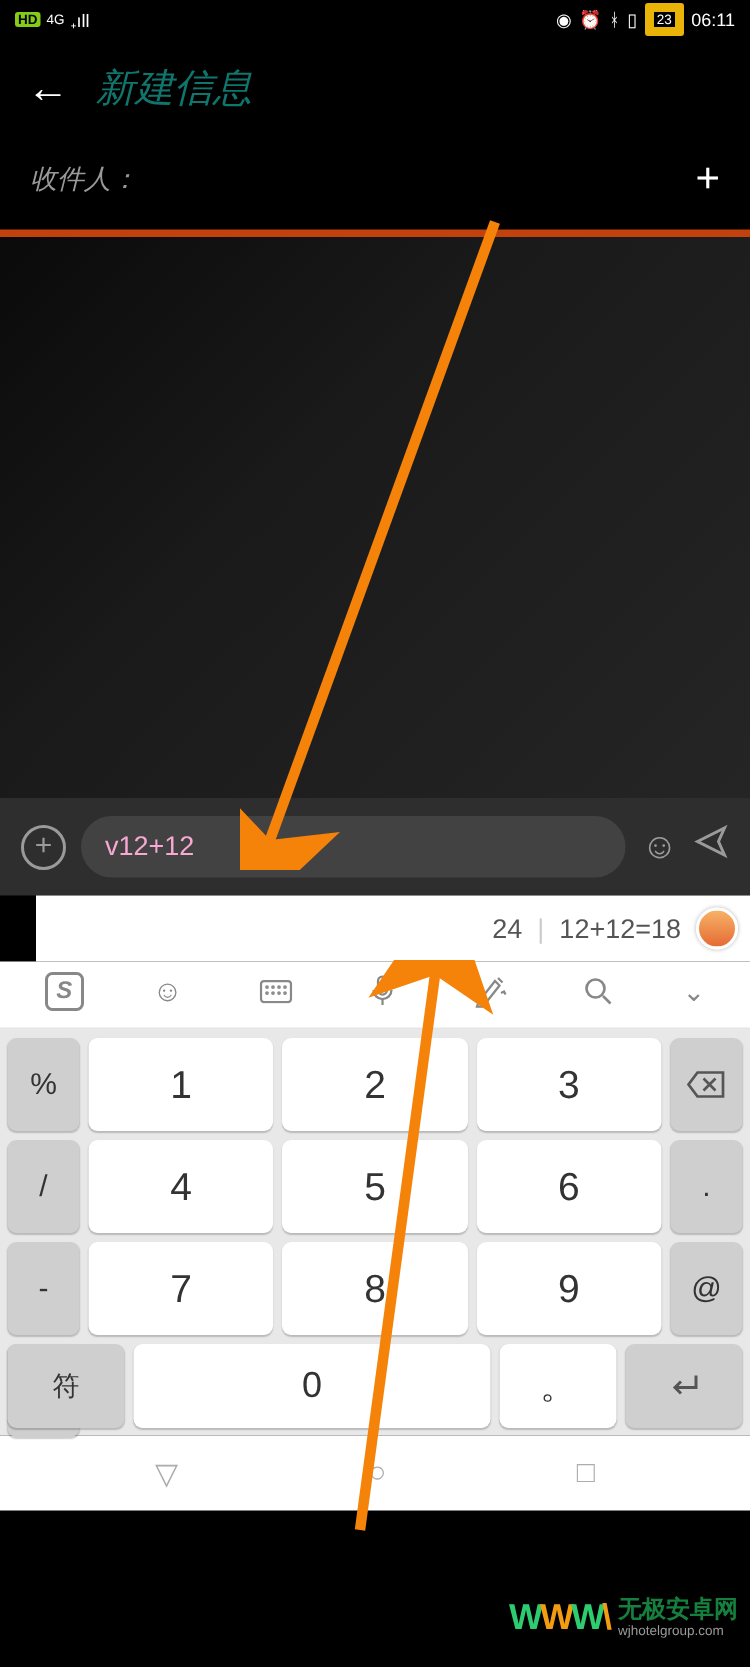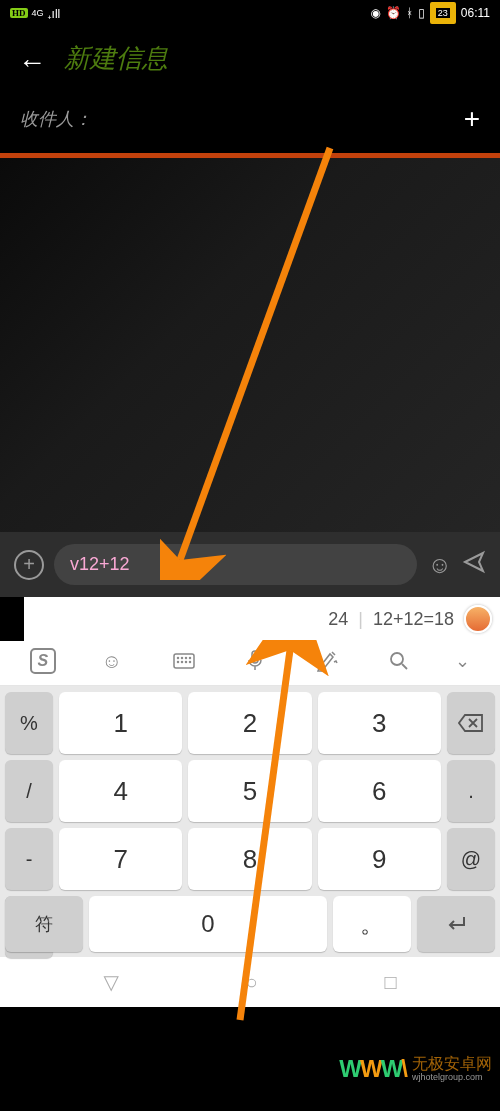--- a/index.html
+++ b/index.html
@@ -16,30 +16,30 @@
       display: flex;
       align-items: center;
       justify-content: space-between;
       padding: 0 10px;
       color: #fff;
       font-size: 12px;
       background: #000;
     }
     .status-left { display: flex; align-items: center; gap: 4px; }
     .status-right { display: flex; align-items: center; gap: 5px; }
-    .hd-badge { background: #84cc16; color: #000; padding: 0 2px; font-weight: bold; font-size: 9px; border-radius: 2px; font-family: Liberation Serif, serif; }
+    .hd-badge { background: #84cc16; color: #000; padding: 0 2px; font-weight: bold; font-size: 9px; border-radius: 2px; }
     .header {
       display: flex;
       align-items: center;
       padding: 15px 18px;
       gap: 18px;
       background: #000;
     }
     .back-arrow { color: #fff; font-size: 28px; }
-    .title { color: #4d7c0f; font-size: 26px; font-family: cursive, sans-serif; font-style: italic; }
+    .title { color: #0f766e; font-size: 26px; font-family: cursive, sans-serif; font-style: italic; }
     .recipient-row {
       display: flex;
       align-items: center;
       justify-content: space-between;
       padding: 12px 20px 18px;
       border-bottom: 5px solid #c2410c;
       background: #000;
     }
     .recipient-label { color: #999; font-size: 18px; font-family: cursive, serif; font-style: italic; }
     .plus-icon { color: #fff; font-size: 28px; font-weight: 300; }
@@ -128,34 +128,34 @@
       height: 50px;
       background: #fff;
       display: flex;
       align-items: center;
       justify-content: space-around;
       padding: 0 40px;
     }
     .nav-icon { color: #adadad; font-size: 20px; }
     .watermark {
       position: absolute;
-      bottom: 28px;
+      bottom: 18px;
       right: 8px;
       display: flex;
       align-items: center;
       gap: 6px;
       z-index: 10;
     }
     .wm-logo { font-weight: 900; font-size: 24px; letter-spacing: -2px; }
     .wm-logo span:nth-child(1){color:#2ecc71}
     .wm-logo span:nth-child(2){color:#f39c12}
     .wm-logo span:nth-child(3){color:#2ecc71}
     .wm-logo span:nth-child(4){color:#f39c12}
     .wm-text { display: flex; flex-direction: column; line-height: 1.1; }
-    .wm-cn { font-size: 16px; font-weight: normal; color: #a16207; }
+    .wm-cn { font-size: 16px; font-weight: bold; color: #15803d; }
     .wm-en { font-size: 9px; color: #999; }
     .arrow-svg {
       position: absolute;
       pointer-events: none;
       z-index: 5;
     }
   </style>
 </head>
 <body>
 

